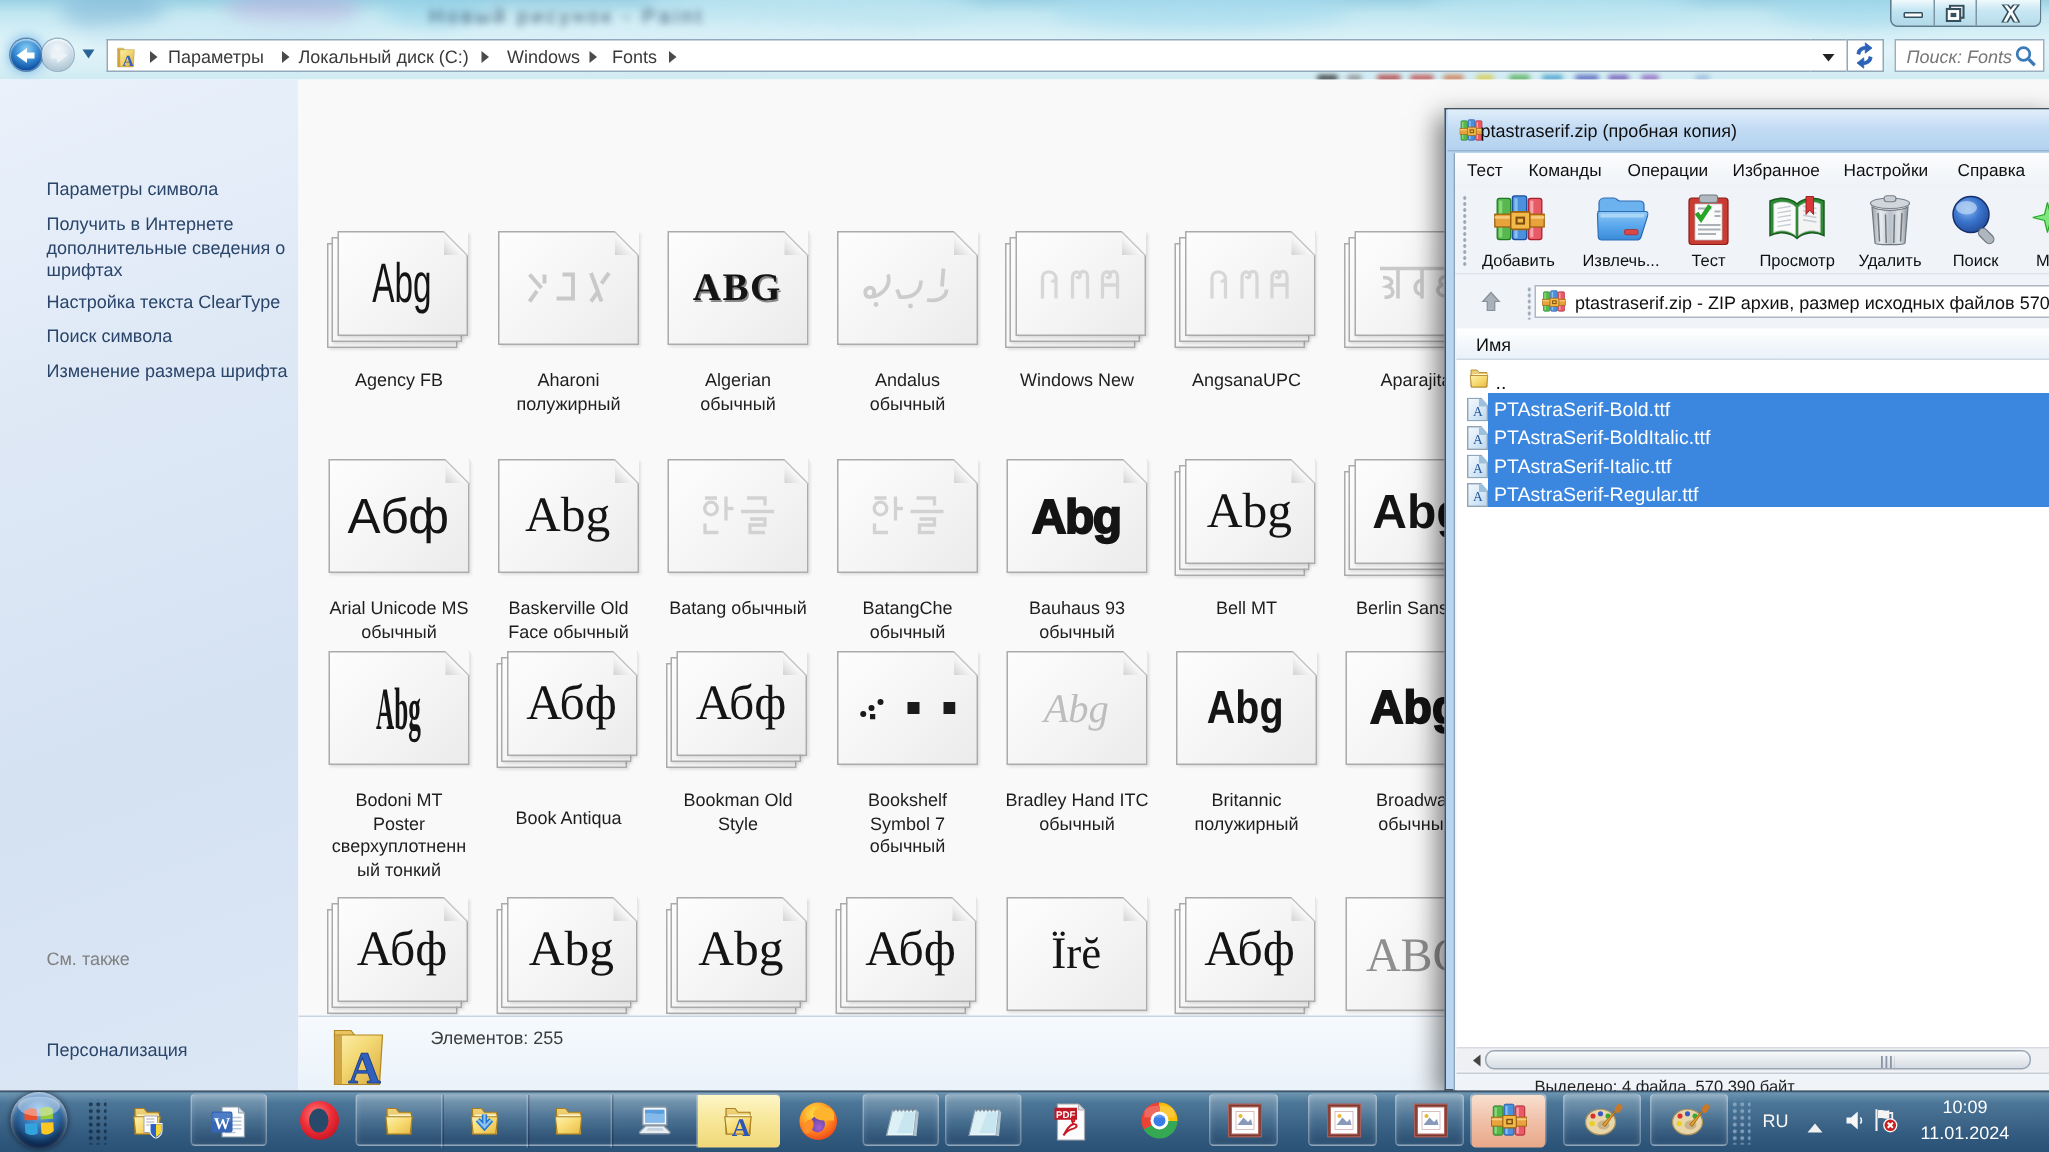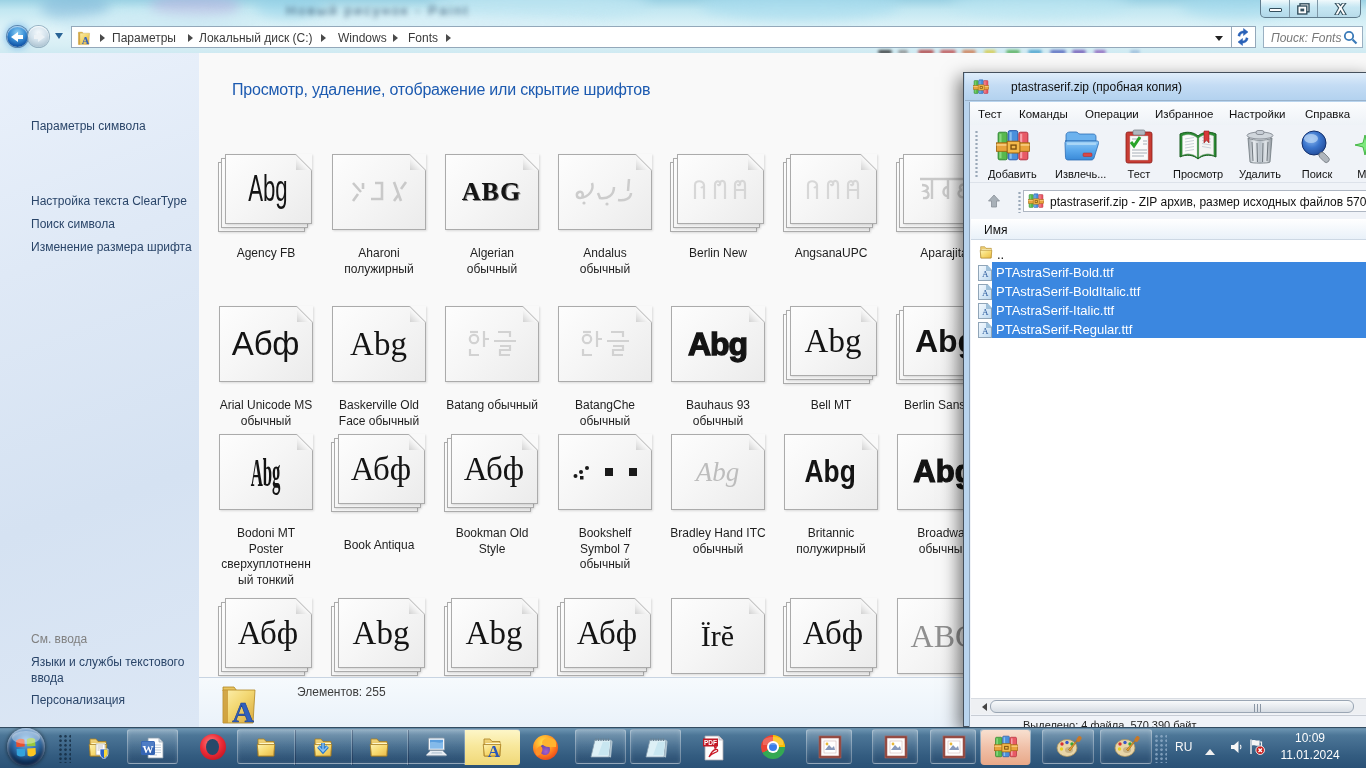--- a/index.html
+++ b/index.html
@@ -49,26 +49,26 @@
 .pg { position:absolute; background:linear-gradient(135deg,#fdfdfd 0%,#f6f6f6 45%,#ebebeb 100%); border:1px solid #ababab; box-shadow:1px 1px 2px rgba(0,0,0,.12); }
 .fold { position:absolute; top:-1px; right:-1px; width:16px; height:16px;
   background:linear-gradient(to bottom left, #f9f9f9 0 48%, #fdfdfd 52%, #ececec 72%, #d2d2d2 100%); }
 .fold::after { content:''; position:absolute; left:0; top:0; width:22.6px; height:1px; background:#c2c2c2; transform-origin:0 0; transform:rotate(45deg); }
 .glyph { position:absolute; left:0; right:0; top:0; bottom:0; display:flex; align-items:center; justify-content:center; font-family:"Liberation Serif",serif; color:#141414; }
 .lbl { position:absolute; left:0; width:113px; text-align:center; font-size:12px; line-height:15.5px; color:#1e1e1e; }
 
 
 #dpane { left:199px; top:677px; width:1167px; height:50px; border-top:1px solid #c8d4e2;
   background:linear-gradient(180deg,#f6fafd 0%,#eaf2fa 100%); }
-#dpane .cnt { position:absolute; left:98px; top:7px; font-size:12px; color:#3c3c3c; }
+#dpane .cnt { position:absolute; left:88px; top:7px; font-size:12px; color:#3c3c3c; }
 
 
 #rar { left:963px; top:72px; width:410px; height:655px; box-shadow:-5px 5px 16px rgba(0,0,0,.5); border:1px solid #45505c; border-right:none; background:#b9d4ee; }
 #rtitle { position:absolute; left:1px; top:0; width:409px; height:28px; background:linear-gradient(180deg,#e0eefa 0%,#c4dcf4 45%,#b3d2ef 100%); border-bottom:1px solid #98b2cc; }
-#rtitle span { position:absolute; left:46px; top:7px; font-size:12px; color:#101010; }
+#rtitle span { position:absolute; left:22px; top:7px; font-size:12px; color:#101010; }
 #rclient { position:absolute; left:5px; top:29px; width:405px; height:625px; background:#f0f3f8; border-left:1px solid #8ea4bb; }
 #rmenu { position:absolute; left:0; top:0; width:405px; height:23px; background:linear-gradient(180deg,#fcfdfe,#eef2f7); }
 #rmenu span { position:absolute; top:5.5px; font-size:11.5px; color:#101010; }
 #rtools { position:absolute; left:0; top:23px; width:405px; height:58px; background:#f0f3f8; border-bottom:1px solid #dde2ea; }
 .ticon { position:absolute; top:4px; width:36px; height:36px; }
 .tlbl { position:absolute; top:43px; font-size:11px; color:#101010; text-align:center; white-space:nowrap; }
 #raddr { position:absolute; left:0; top:81px; width:405px; height:36px; background:#f0f3f8; }
 #rabox { position:absolute; left:53px; top:7px; width:352px; height:22px; background:#fff; border:1px solid #aeb6c2; overflow:hidden; }
 #rhead { position:absolute; left:1px; top:117px; width:404px; height:21px; background:linear-gradient(180deg,#ffffff,#e9f1f9); border-bottom:1px solid #cdd8e4; }
 #rhead span { position:absolute; left:13px; top:4px; font-size:12px; color:#101010; }
@@ -173,29 +173,28 @@
         <rect x="3" y="0.8" width="9" height="8" fill="#fdfdfd" stroke="#34505e" stroke-width="1.4"></rect>
         <rect x="0.8" y="3" width="9" height="8" fill="#fdfdfd" stroke="#34505e" stroke-width="1.4"></rect>
         <rect x="3.4" y="5.6" width="3.8" height="2.8" fill="#34505e"></rect>
       </svg>
     <svg style="position:absolute;left:73px;top:3px" width="13" height="12" viewBox="0 0 13 12">
         <path d="M1 0 L4.5 0 L6.5 2.6 L8.5 0 L12 0 L8.3 4.9 L12.3 12 L8.8 12 L6.5 7.8 L4.2 12 L0.7 12 L4.7 4.9 Z" fill="#fdfdfd" stroke="#34505e" stroke-width="1.1"></path>
       </svg>
   </div>
   <div id="sidebar" class="abs">
 <div class="lnk " style="top:66px">Параметры символа</div>
+<div class="lnk " style="top:89px">Получить в Интернете<br>дополнительные сведения о<br>шрифтах</div>
 <div class="lnk " style="top:141px">Настройка текста ClearType</div>
 <div class="lnk " style="top:164px">Поиск символа</div>
 <div class="lnk " style="top:187px">Изменение размера шрифта</div>
-<div class="lnk grey" style="top:579px">См. ввода</div>
-<div class="lnk " style="top:602px">Языки и службы текстового<br>ввода</div>
+<div class="lnk grey" style="top:579px">См. также</div>
 <div class="lnk " style="top:640px">Персонализация</div>
   </div>
   <div id="content" class="abs">
-    <div id="heading">Просмотр, удаление, отображение или скрытие шрифтов</div>
     <div class="tile" style="left:10.5px;top:101px">
         <div class="pg" style="left:8px;top:8px;width:87px;height:70px"></div>
         <div class="pg" style="left:11.5px;top:4px;width:87px;height:70px"></div>
         <div class="pg" style="left:15px;top:0;width:87px;height:70px">
           <div class="fold"></div>
           <div class="glyph">
             <span style="font-family:'Liberation Sans',sans-serif;font-size:37px;transform:scaleX(.60);letter-spacing:0px">Abg</span>
           </div>
         </div>
         <div class="lbl" style="top:92px">Agency FB</div>
@@ -250,21 +249,21 @@
           <div class="glyph">
             <svg width="58" height="24" viewBox="0 0 58 24" style="opacity:.8">
               <g stroke="#d0d0d0" stroke-width="2.2" fill="none">
 <path d="M4 22 L4 8 C4 3 12 3 13 8 C13 10 11 11 10 10 M13 8 L13 22"></path>
 <path d="M24 22 L24 8 C24 4 28 3 29 6 C30 8 27 9 27 7 M29 6 C30 3 34 3 34 8 L34 22"></path>
 <path d="M44 22 L44 8 C44 4 48 3 49 6 C50 8 47 9 47 7 M49 6 C50 3 54 3 54 8 L54 22 M44 13 L54 13"></path>
               </g>
             </svg>
           </div>
         </div>
-        <div class="lbl" style="top:92px">Berlin New</div>
+        <div class="lbl" style="top:92px">Windows New</div>
       </div>
 <div class="tile" style="left:575.5px;top:101px">
         <div class="pg" style="left:8px;top:8px;width:87px;height:70px"></div>
         <div class="pg" style="left:11.5px;top:4px;width:87px;height:70px"></div>
         <div class="pg" style="left:15px;top:0;width:87px;height:70px">
           <div class="fold"></div>
           <div class="glyph">
             <svg width="58" height="24" viewBox="0 0 58 24" style="opacity:.8">
               <g stroke="#d0d0d0" stroke-width="2.2" fill="none">
 <path d="M4 22 L4 8 C4 3 12 3 13 8 C13 10 11 11 10 10 M13 8 L13 22"></path>

